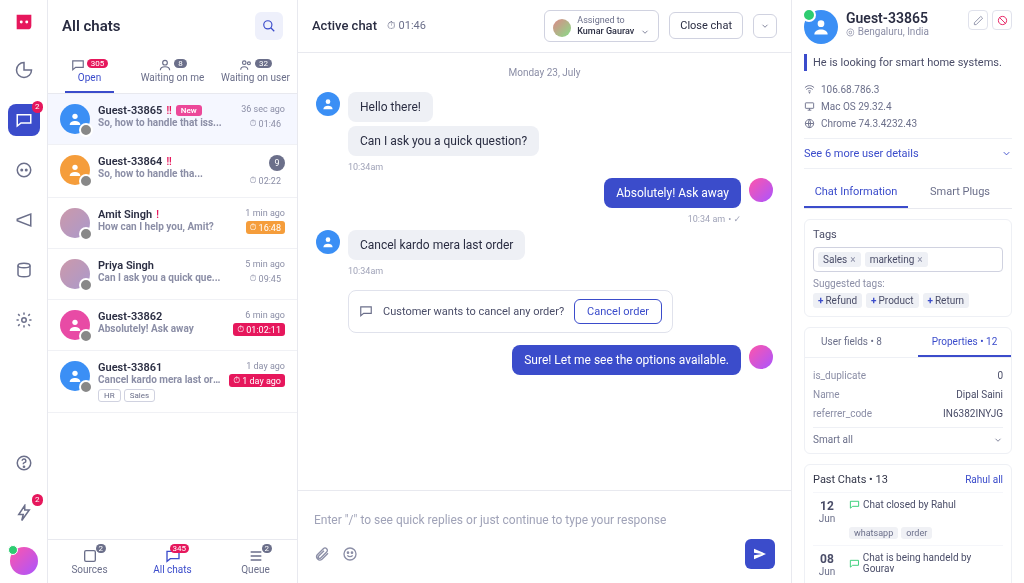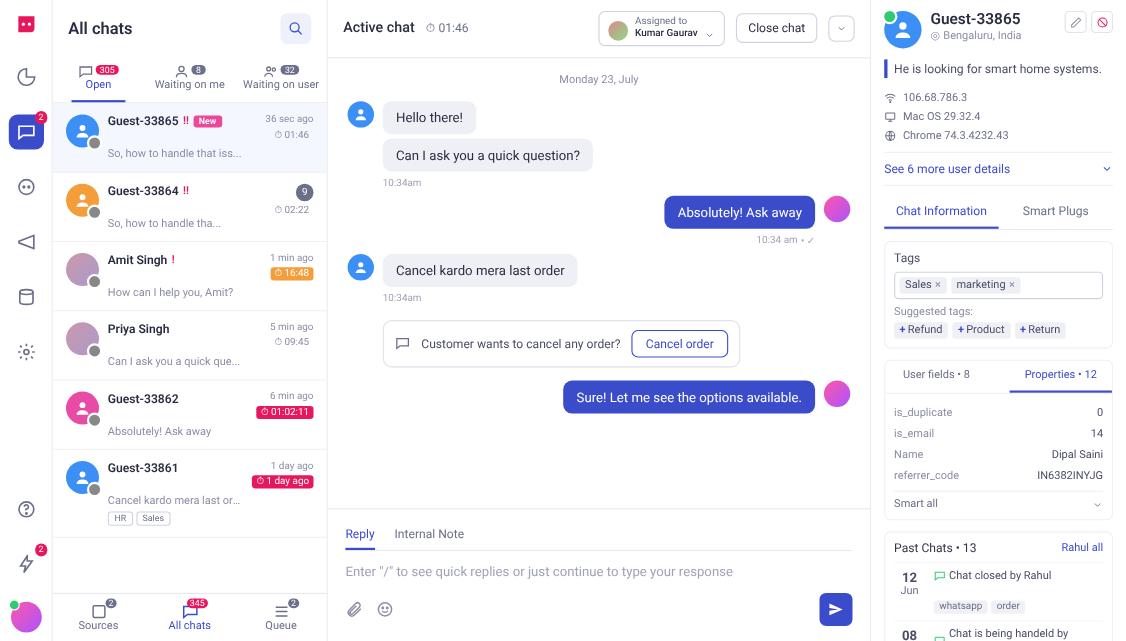--- a/index.html
+++ b/index.html
@@ -35,21 +35,21 @@
 .ci-avatar { width:30px; height:30px; border-radius:50%; flex-shrink:0; display:flex; align-items:center; justify-content:center; color:#fff; position:relative; }
 .ci-avatar.blue { background:#3b8ff5; }
 .ci-avatar.orange { background:#f59d3b; }
 .ci-avatar.img { background:linear-gradient(135deg,#c9a,#a9c); }
 .ci-avatar.pink { background:#e84ba5; }
 .ci-sub { position:absolute; bottom:-3px; right:-3px; width:14px; height:14px; border-radius:50%; background:#888; border:2px solid #fff; }
 .ci-body { flex:1; min-width:0; }
 .ci-name { font-size:11px; font-weight:600; color:#2a2d42; display:flex; align-items:center; gap:4px; }
 .ci-new { background:#ec4899; color:#fff; font-size:8px; padding:1px 5px; border-radius:3px; }
 .ci-alert { color:#e6175c; font-size:10px; }
-.ci-snippet { font-size:10px; color:#8b8ea6; white-space:nowrap; overflow:hidden; text-overflow:ellipsis; margin-top:18px; }
+.ci-snippet { font-size:10px; color:#8b8ea6; white-space:nowrap; overflow:hidden; text-overflow:ellipsis; margin-top:0;font-weight:bold; }
 .ci-meta { text-align:right; font-size:9px; color:#8b8ea6; flex-shrink:0; display:flex; flex-direction:column; align-items:flex-end; gap:3px; }
 .ci-timer { display:inline-flex; align-items:center; gap:2px; padding:1px 4px; border-radius:3px; }
 .ci-timer.orange { background:#f59d3b; color:#fff; }
 .ci-timer.red { background:#e6175c; color:#fff; }
 .ci-timer.plain { color:#8b8ea6; }
 .ci-chiprow { display:flex; gap:3px; margin-top:4px; }
 .ci-chip { font-size:8px; border:1px solid #d0d2e0; color:#6b6f8a; padding:1px 5px; border-radius:3px; }
 .ci-count { width:16px; height:16px; border-radius:50%; background:#6b6f8a; color:#fff; font-size:9px; display:flex; align-items:center; justify-content:center; }
 
 .bottom-nav { display:flex; border-top:1px solid #e8e9ef; }
@@ -465,24 +465,20 @@
 
     <div class="msg-row right">
       <div class="bubbles" style="align-items:flex-end;">
         <div class="bubble out">Sure! Let me see the options available.</div>
       </div>
       <div class="msg-av agent"></div>
     </div>
   </div>
 
   <div class="composer">
-    <div class="comp-tabs">
-      <div class="comp-tab active">Reply</div>
-      <div class="comp-tab">Internal Note</div>
-    </div>
     <input class="comp-input" placeholder="Enter &quot;/&quot; to see quick replies or just continue to type your response" style="">
     <div class="comp-toolbar">
       <span>
           <svg width="16" height="16" viewBox="0 0 24 24" fill="none" stroke="currentColor" stroke-width="2">
             <path d="M21 11l-9 9a5 5 0 0 1-7-7l9-9a3.5 3.5 0 0 1 5 5l-9 9a2 2 0 0 1-3-3l8-8"></path>
           </svg>
         </span>
       <span>
           <svg width="16" height="16" viewBox="0 0 24 24" fill="none" stroke="currentColor" stroke-width="2">
             <circle cx="12" cy="12" r="9"></circle>
@@ -595,24 +591,20 @@
   <div class="section">
     <div class="sub-tabs">
       <div class="sub-tab">User fields • 8</div>
       <div class="sub-tab active">Properties • 12</div>
     </div>
     <div class="prop-row">
         <span>is_duplicate</span>
         <span>0</span>
       </div>
     <div class="prop-row">
-        <span>is_email</span>
-        <span>14</span>
-      </div>
-    <div class="prop-row">
         <span>Name</span>
         <span>Dipal Saini</span>
       </div>
     <div class="prop-row">
         <span>referrer_code</span>
         <span>IN6382INYJG</span>
       </div>
     <div class="view-all">
         <span>Smart all</span>
         <svg width="10" height="10" viewBox="0 0 24 24" fill="none" stroke="currentColor" stroke-width="2">

